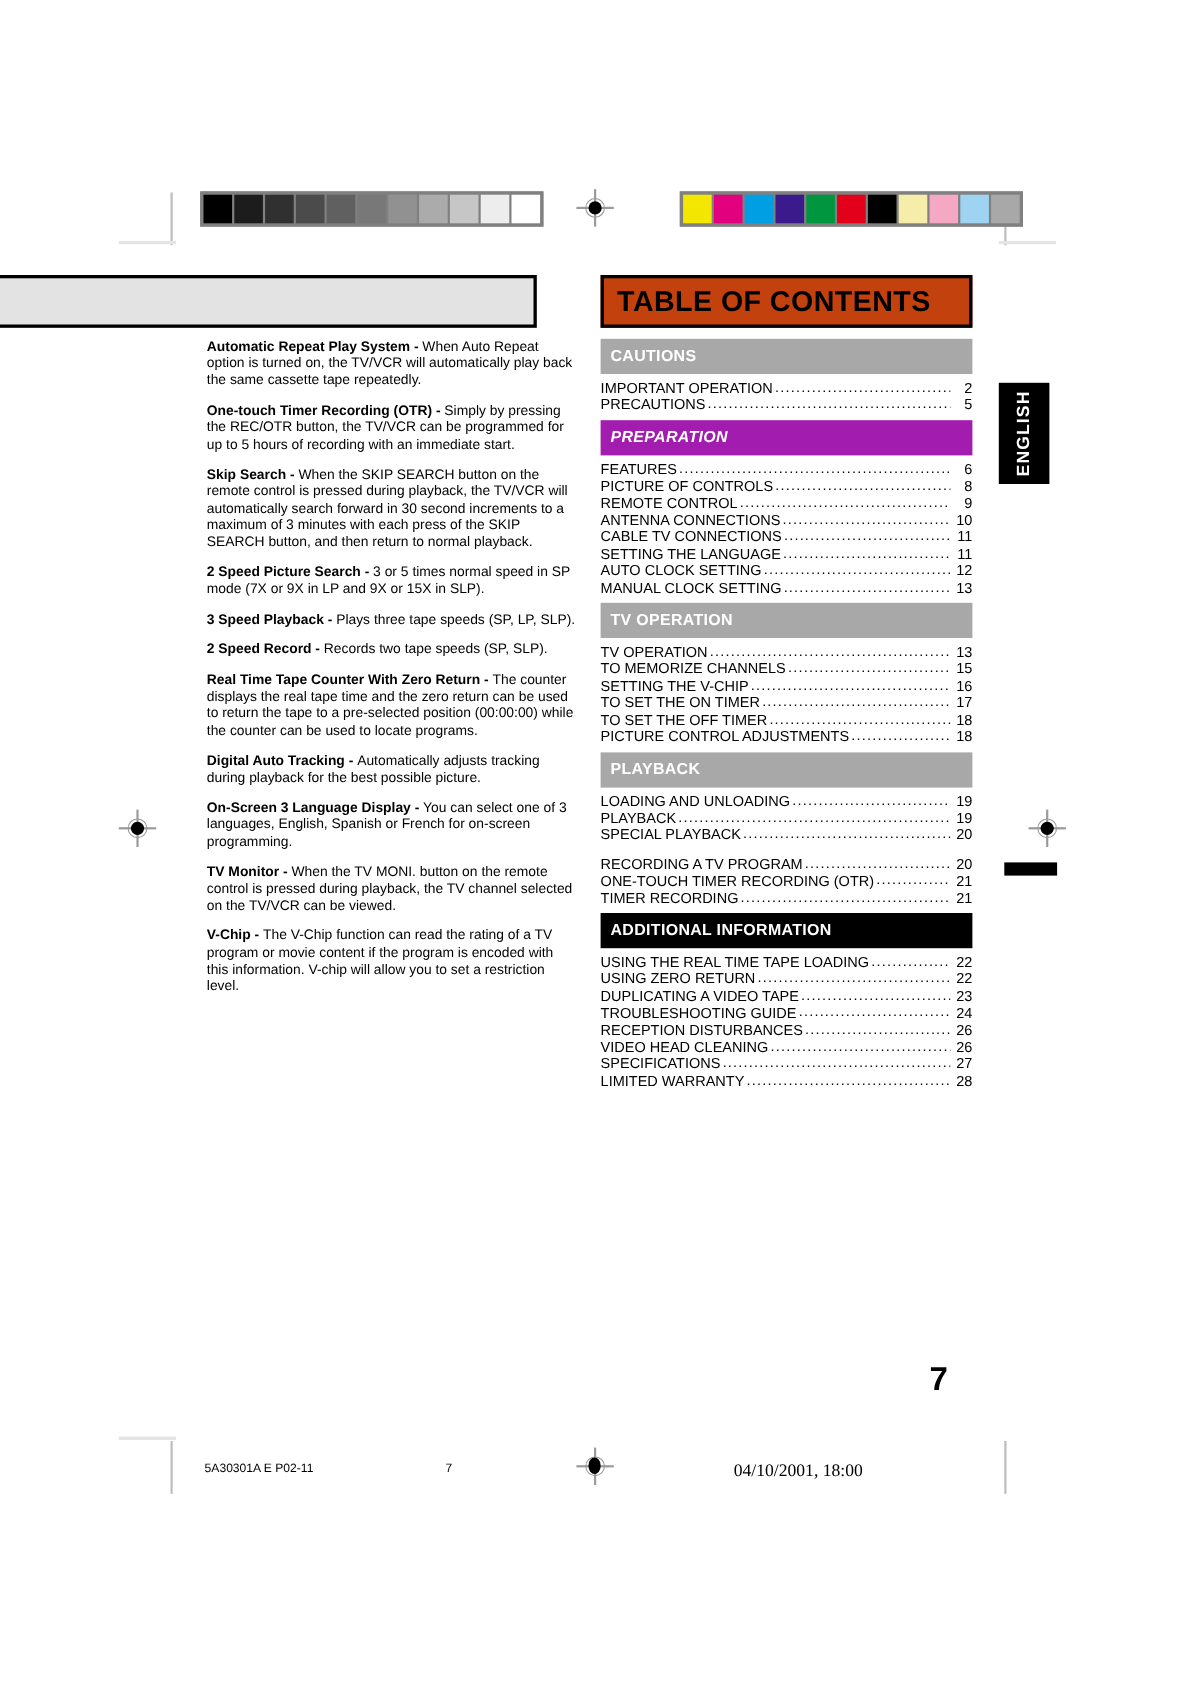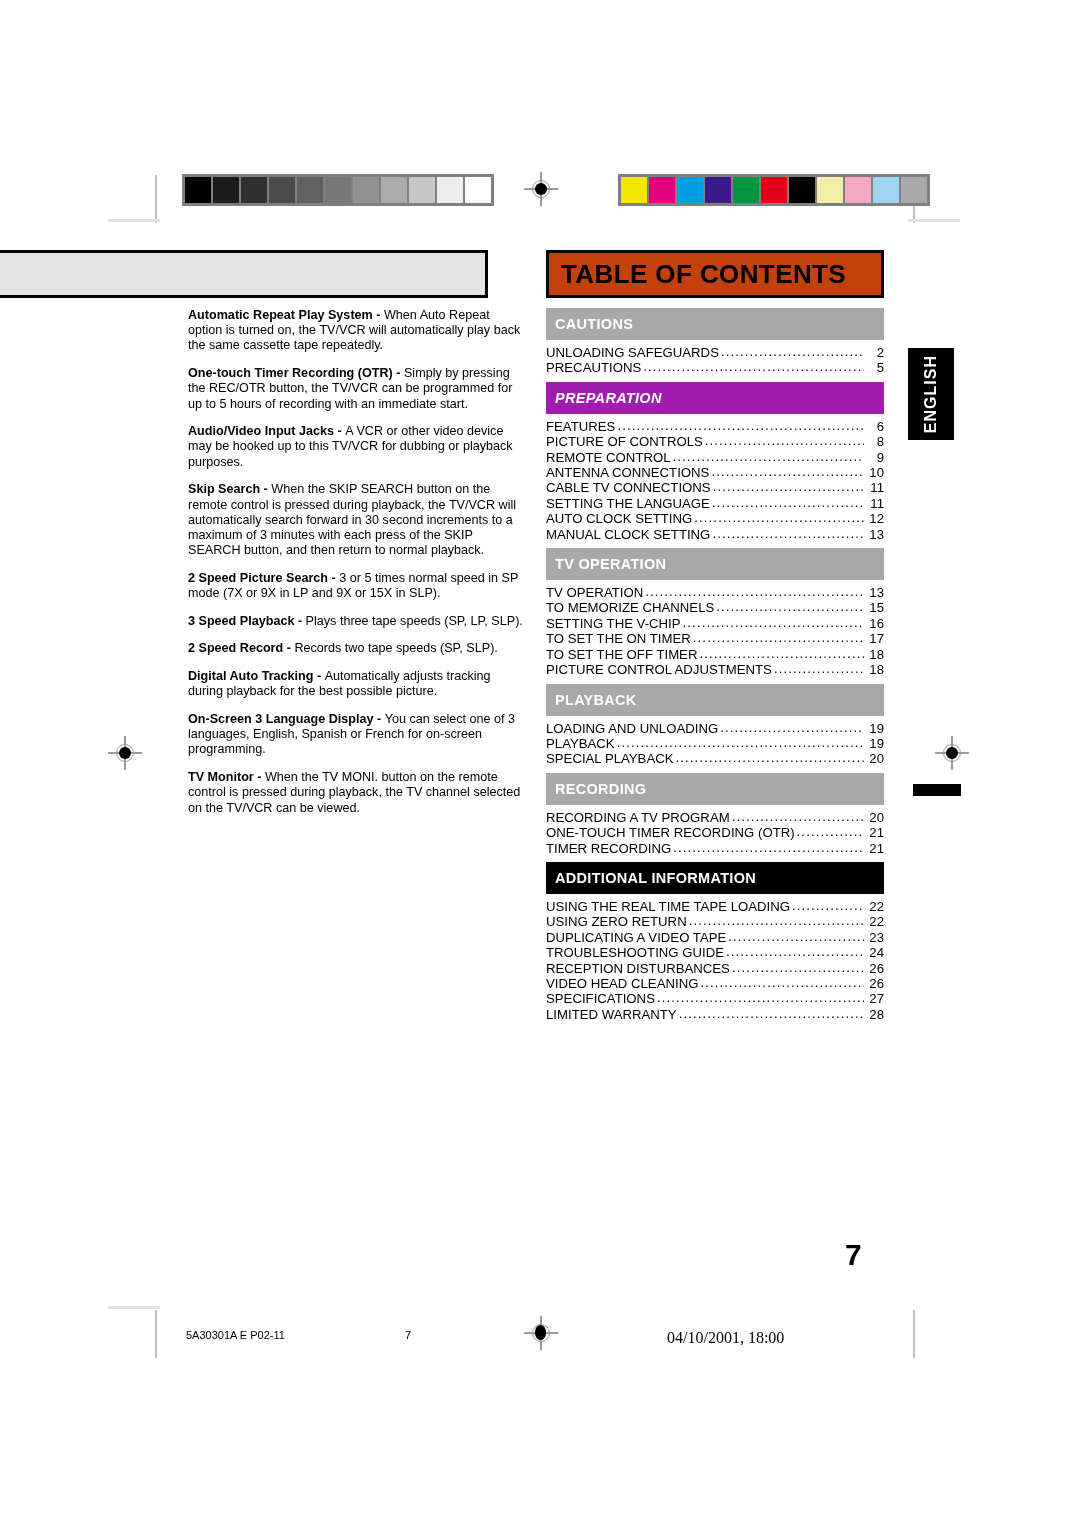--- a/index.html
+++ b/index.html
@@ -273,39 +273,40 @@
     <div class="ring"></div>
     <div class="dot"></div>
 </div>
 
 <div id="right-black-bar"></div>
 
 <div id="left-title-box"></div>
 <div id="left-body">
     <p><span class="lead">Automatic Repeat Play System - </span><span>When Auto Repeat option is turned on, the TV/VCR will automatically play back the same cassette tape repeatedly.</span></p>
     <p><span class="lead">One-touch Timer Recording (OTR) - </span><span>Simply by pressing the REC/OTR button, the TV/VCR can be programmed for up to 5 hours of recording with an immediate start.</span></p>
-    <p><span class="lead">Audio/Video Input Jacks - </span><span>A VCR or other video device may be hooked up to this TV/VCR for dubbing or playback purposes.</span></p>
     <p><span class="lead">Skip Search - </span><span>When the SKIP SEARCH button on the remote control is pressed during playback, the TV/VCR will automatically search forward in 30 second increments to a maximum of 3 minutes with each press of the SKIP SEARCH button, and then return to normal playback.</span></p>
     <p><span class="lead">2 Speed Picture Search - </span><span>3 or 5 times normal speed in SP mode (7X or 9X in LP and 9X or 15X in SLP).</span></p>
     <p><span class="lead">3 Speed Playback - </span><span>Plays three tape speeds (SP, LP, SLP).</span></p>
     <p><span class="lead">2 Speed Record - </span><span>Records two tape speeds (SP, SLP).</span></p>
+    <p><span class="lead">Real Time Tape Counter With Zero Return - </span><span>The counter displays the real tape time and the zero return can be used to return the tape to a pre-selected position (00:00:00) while the counter can be used to locate programs.</span></p>
     <p><span class="lead">Digital Auto Tracking - </span><span>Automatically adjusts tracking during playback for the best possible picture.</span></p>
     <p><span class="lead">On-Screen 3 Language Display - </span><span>You can select one of 3 languages, English, Spanish or French for on-screen programming.</span></p>
     <p><span class="lead">TV Monitor - </span><span>When the TV MONI. button on the remote control is pressed during playback, the TV channel selected on the TV/VCR can be viewed.</span></p>
+    <p><span class="lead">V-Chip - </span><span>The V-Chip function can read the rating of a TV program or movie content if the program is encoded with this information. V-chip will allow you to set a restriction level.</span></p>
   </div>
 
 <div id="toc-title-box">
   <div class="toc-title">TABLE OF CONTENTS</div>
 </div>
 
 <div id="toc">
     <div class="toc-section-head" style="background: rgb(168, 168, 168);">CAUTIONS</div>
     <div class="toc-entries">
       <div class="toc-row">
-        <span class="t-label">UNLOADING SAFEGUARDS</span>
+        <span class="t-label">IMPORTANT OPERATION</span>
         <span class="t-dots">..........................................................................................</span>
         <span class="t-page">2</span>
       </div>
       <div class="toc-row">
         <span class="t-label">PRECAUTIONS</span>
         <span class="t-dots">..........................................................................................</span>
         <span class="t-page">5</span>
       </div>
     </div>
     <div class="toc-section-head" style="background: #a21caf; font-style: italic;">PREPARATION</div>
@@ -395,21 +396,20 @@
         <span class="t-label">PLAYBACK</span>
         <span class="t-dots">..........................................................................................</span>
         <span class="t-page">19</span>
       </div>
       <div class="toc-row">
         <span class="t-label">SPECIAL PLAYBACK</span>
         <span class="t-dots">..........................................................................................</span>
         <span class="t-page">20</span>
       </div>
     </div>
-    <div class="toc-section-head" style="background: rgb(168, 168, 168);">RECORDING</div>
     <div class="toc-entries">
       <div class="toc-row">
         <span class="t-label">RECORDING A TV PROGRAM</span>
         <span class="t-dots">..........................................................................................</span>
         <span class="t-page">20</span>
       </div>
       <div class="toc-row">
         <span class="t-label">ONE-TOUCH TIMER RECORDING (OTR)</span>
         <span class="t-dots">..........................................................................................</span>
         <span class="t-page">21</span>

